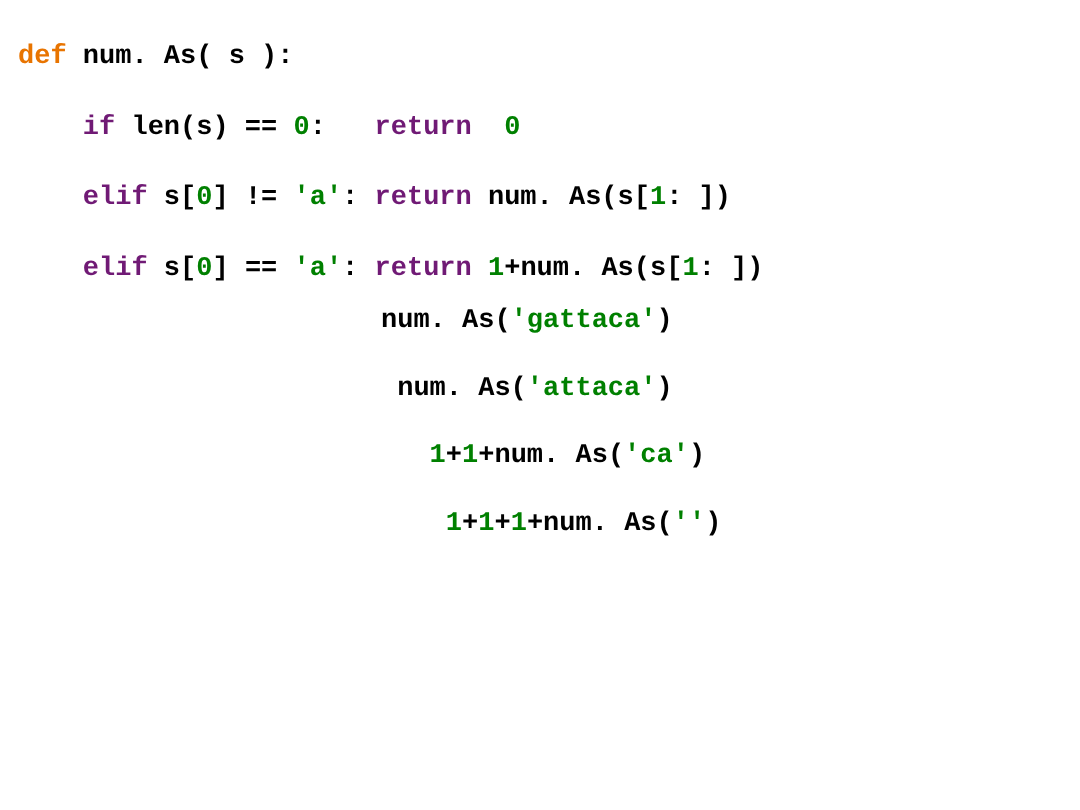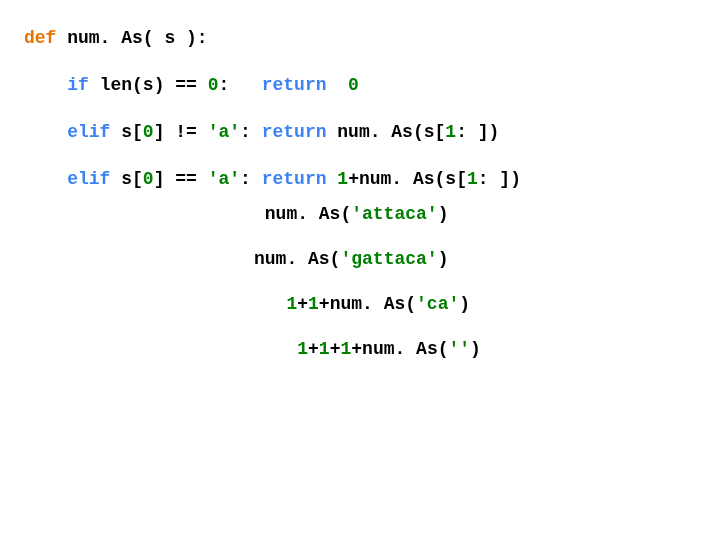--- a/index.html
+++ b/index.html
@@ -10,43 +10,43 @@
     background: #ffffff;
     font-family: "Courier New", Courier, monospace;
     font-size: 18px;
     font-weight: bold;
     color: #000000;
     overflow: hidden;
   }
   .code-block {
     position: absolute;
     top: 4px;
-    left: 24px;
+    left: 12px;
     line-height: 1.3;
     white-space: pre;
   }
   .trace-block {
     position: absolute;
     top: 180px;
     left: 254px;
     line-height: 1.25;
     white-space: pre;
   }
   .kw-def { color: #e87400; }   
-  .kw-ctrl { color: #3b82f6; }  
+  .kw-ctrl { color: #701a75; }  
   .lit { color: #008000; }      
 </style>
 </head>
 <body>
 
 <div class="code-block">
 <div><span class="kw-def">def</span><span> num. As( s ):</span></div>
 <div><span>    </span><span class="kw-ctrl">if</span><span> len(s) == </span><span class="lit">0</span><span>:   </span><span class="kw-ctrl">return</span><span>  </span><span class="lit">0</span></div>
 <div><span>    </span><span class="kw-ctrl">elif</span><span> s[</span><span class="lit">0</span><span>] != </span><span class="lit">'a'</span><span>: </span><span class="kw-ctrl">return</span><span> num. As(s[</span><span class="lit">1</span><span>: ])</span></div>
 <div><span>    </span><span class="kw-ctrl">elif</span><span> s[</span><span class="lit">0</span><span>] == </span><span class="lit">'a'</span><span>: </span><span class="kw-ctrl">return</span><span> </span><span class="lit">1</span><span>+num. As(s[</span><span class="lit">1</span><span>: ])</span></div>
 </div>
 
 <div class="trace-block">
+<div><span>num. As(</span><span class="lit">'gattaca'</span><span>)</span></div>
 <div><span> num. As(</span><span class="lit">'attaca'</span><span>)</span></div>
-<div><span>num. As(</span><span class="lit">'gattaca'</span><span>)</span></div>
 <div><span>   </span><span class="lit">1</span><span>+</span><span class="lit">1</span><span>+num. As(</span><span class="lit">'ca'</span><span>)</span></div>
 <div><span>    </span><span class="lit">1</span><span>+</span><span class="lit">1</span><span>+</span><span class="lit">1</span><span>+num. As(</span><span class="lit">''</span><span>)</span></div>
 </div>
 
 </body></html>

